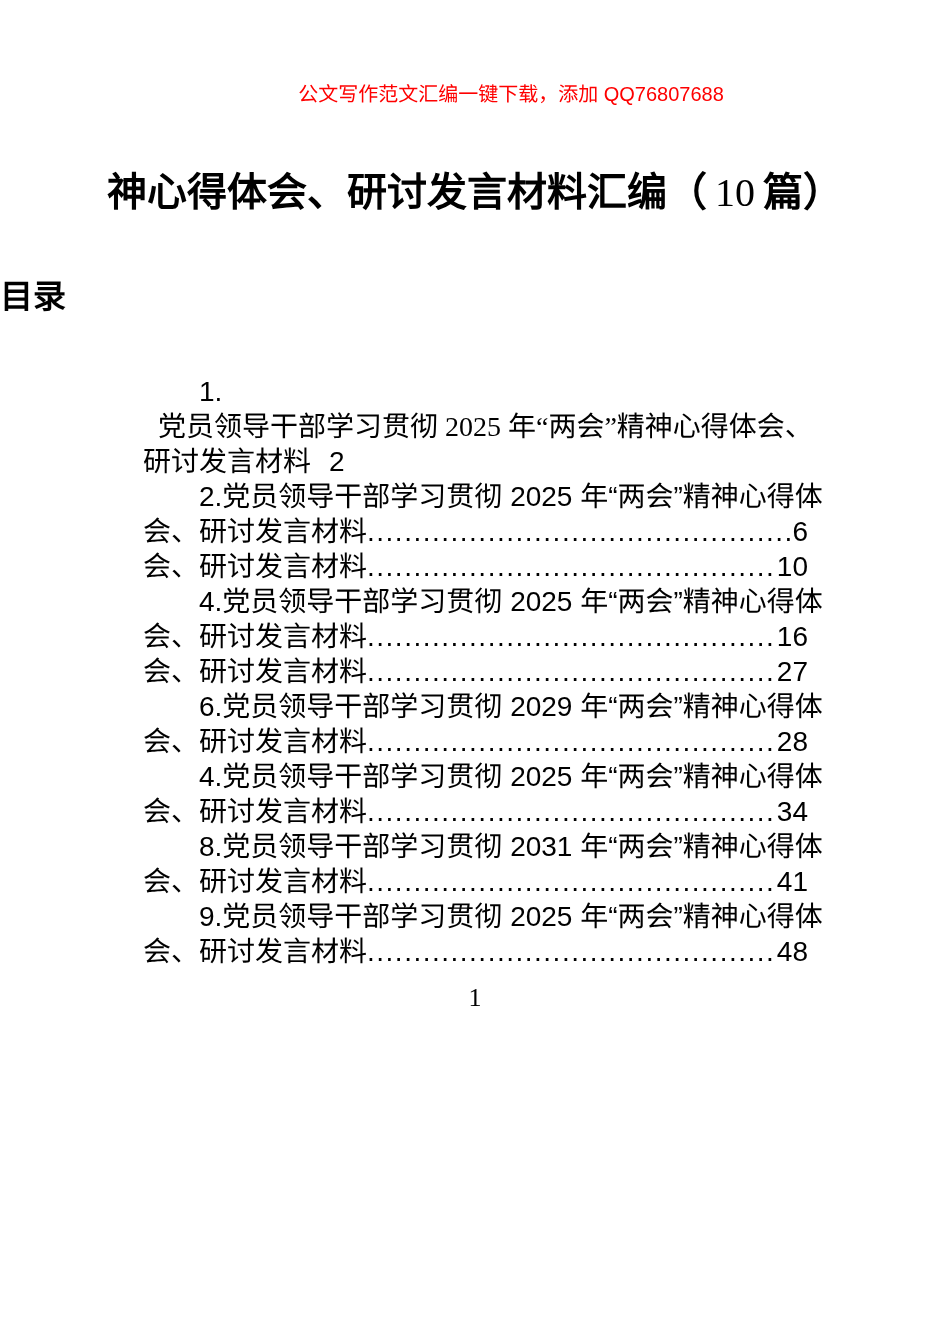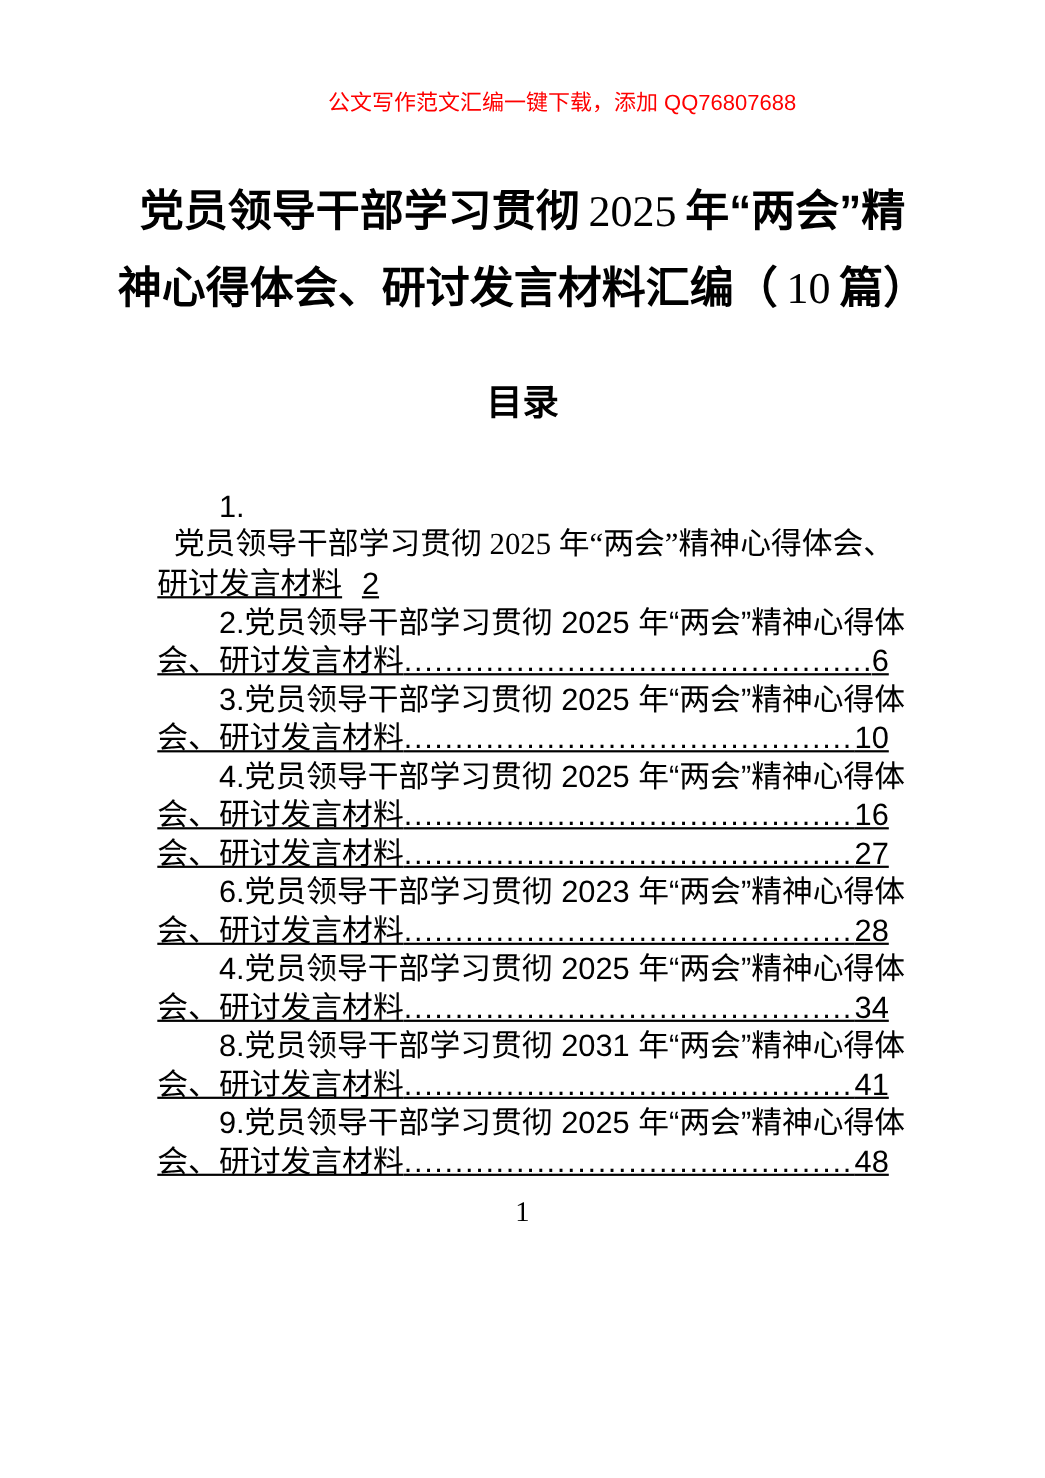--- a/index.html
+++ b/index.html
@@ -30,38 +30,36 @@
     line-height: 70px;
   }
   .title-line { white-space: nowrap; }
   .seg-latin {
     font-family: "Liberation Serif", "DejaVu Serif", serif;
     font-weight: 400;
     margin: 0 8px;
   }
   .toc-heading {
     margin: 51px 0 0 0;
-    text-align: center;
     font-size: 33px;
     font-weight: 700;
     line-height: 35px;
   }
   .toc {
     margin-top: 60px;
     padding: 0 142px 0 143px;
     font-size: 28px;
     line-height: 35px;
   }
   .toc-line { white-space: nowrap; }
   .indent-2 { text-indent: 56px; }
   .indent-half { text-indent: 15px; font-family: Liberation Serif, serif; }
   .toc-lastline {
     display: flex;
     align-items: center;
-    text-decoration: underline;
   }
   .toc-text { white-space: nowrap; }
   .toc-dots {
     flex: 1 1 auto;
     min-width: 0;
     overflow: hidden;
     white-space: nowrap;
   }
   .toc-dots::after {
     content: "..........................................................................................";
@@ -75,21 +73,20 @@
     font-size: 26px;
     font-family: "Liberation Serif", "DejaVu Serif", serif;
   }
 </style>
 </head>
 <body style="background: rgb(255, 255, 255);">
 
 <div class="page">
   <div class="banner" style="color: rgb(254, 0, 0);">公文写作范文汇编一键下载，添加 QQ76807688</div>
   <h1 class="doc-title" id="title-container">
-      <div class="title-line"><span class="seg-cjk">党员领导干部学习贯彻</span><span class="seg-latin">2025</span><span class="seg-cjk">年“两会”精</span></div>
       <div class="title-line"><span class="seg-cjk">神心得体会、研讨发言材料汇编（</span><span class="seg-latin">10</span><span class="seg-cjk">篇）</span></div>
     </h1>
   <h2 class="toc-heading">目录</h2>
   <div class="toc" id="toc-list">
       <div class="toc-item">
         <div class="toc-line indent-2">1.</div>
         <div class="toc-line indent-half">党员领导干部学习贯彻 2025 年“两会”精神心得体会、</div>
         <div class="toc-lastline no-leader">
           <span class="toc-text">研讨发言材料</span>
           <span class="toc-page">2</span>
@@ -97,21 +94,20 @@
       </div>
       <div class="toc-item">
         <div class="toc-line indent-2">2.党员领导干部学习贯彻 2025 年“两会”精神心得体</div>
         <div class="toc-lastline">
           <span class="toc-text">会、研讨发言材料</span>
           <span class="toc-dots"></span>
           <span class="toc-page">6</span>
         </div>
       </div>
       <div class="toc-item">
-        <div class="toc-line indent-2">3.党员领导干部学习贯彻 2025 年“两会”精神心得体</div>
         <div class="toc-lastline">
           <span class="toc-text">会、研讨发言材料</span>
           <span class="toc-dots"></span>
           <span class="toc-page">10</span>
         </div>
       </div>
       <div class="toc-item">
         <div class="toc-line indent-2">4.党员领导干部学习贯彻 2025 年“两会”精神心得体</div>
         <div class="toc-lastline">
           <span class="toc-text">会、研讨发言材料</span>
@@ -120,21 +116,21 @@
         </div>
       </div>
       <div class="toc-item">
         <div class="toc-lastline">
           <span class="toc-text">会、研讨发言材料</span>
           <span class="toc-dots"></span>
           <span class="toc-page">27</span>
         </div>
       </div>
       <div class="toc-item">
-        <div class="toc-line indent-2">6.党员领导干部学习贯彻 2023 年“两会”精神心得体</div>
+        <div class="toc-line indent-2">6.党员领导干部学习贯彻 2029 年“两会”精神心得体</div>
         <div class="toc-lastline">
           <span class="toc-text">会、研讨发言材料</span>
           <span class="toc-dots"></span>
           <span class="toc-page">28</span>
         </div>
       </div>
       <div class="toc-item">
         <div class="toc-line indent-2">4.党员领导干部学习贯彻 2025 年“两会”精神心得体</div>
         <div class="toc-lastline">
           <span class="toc-text">会、研讨发言材料</span>

